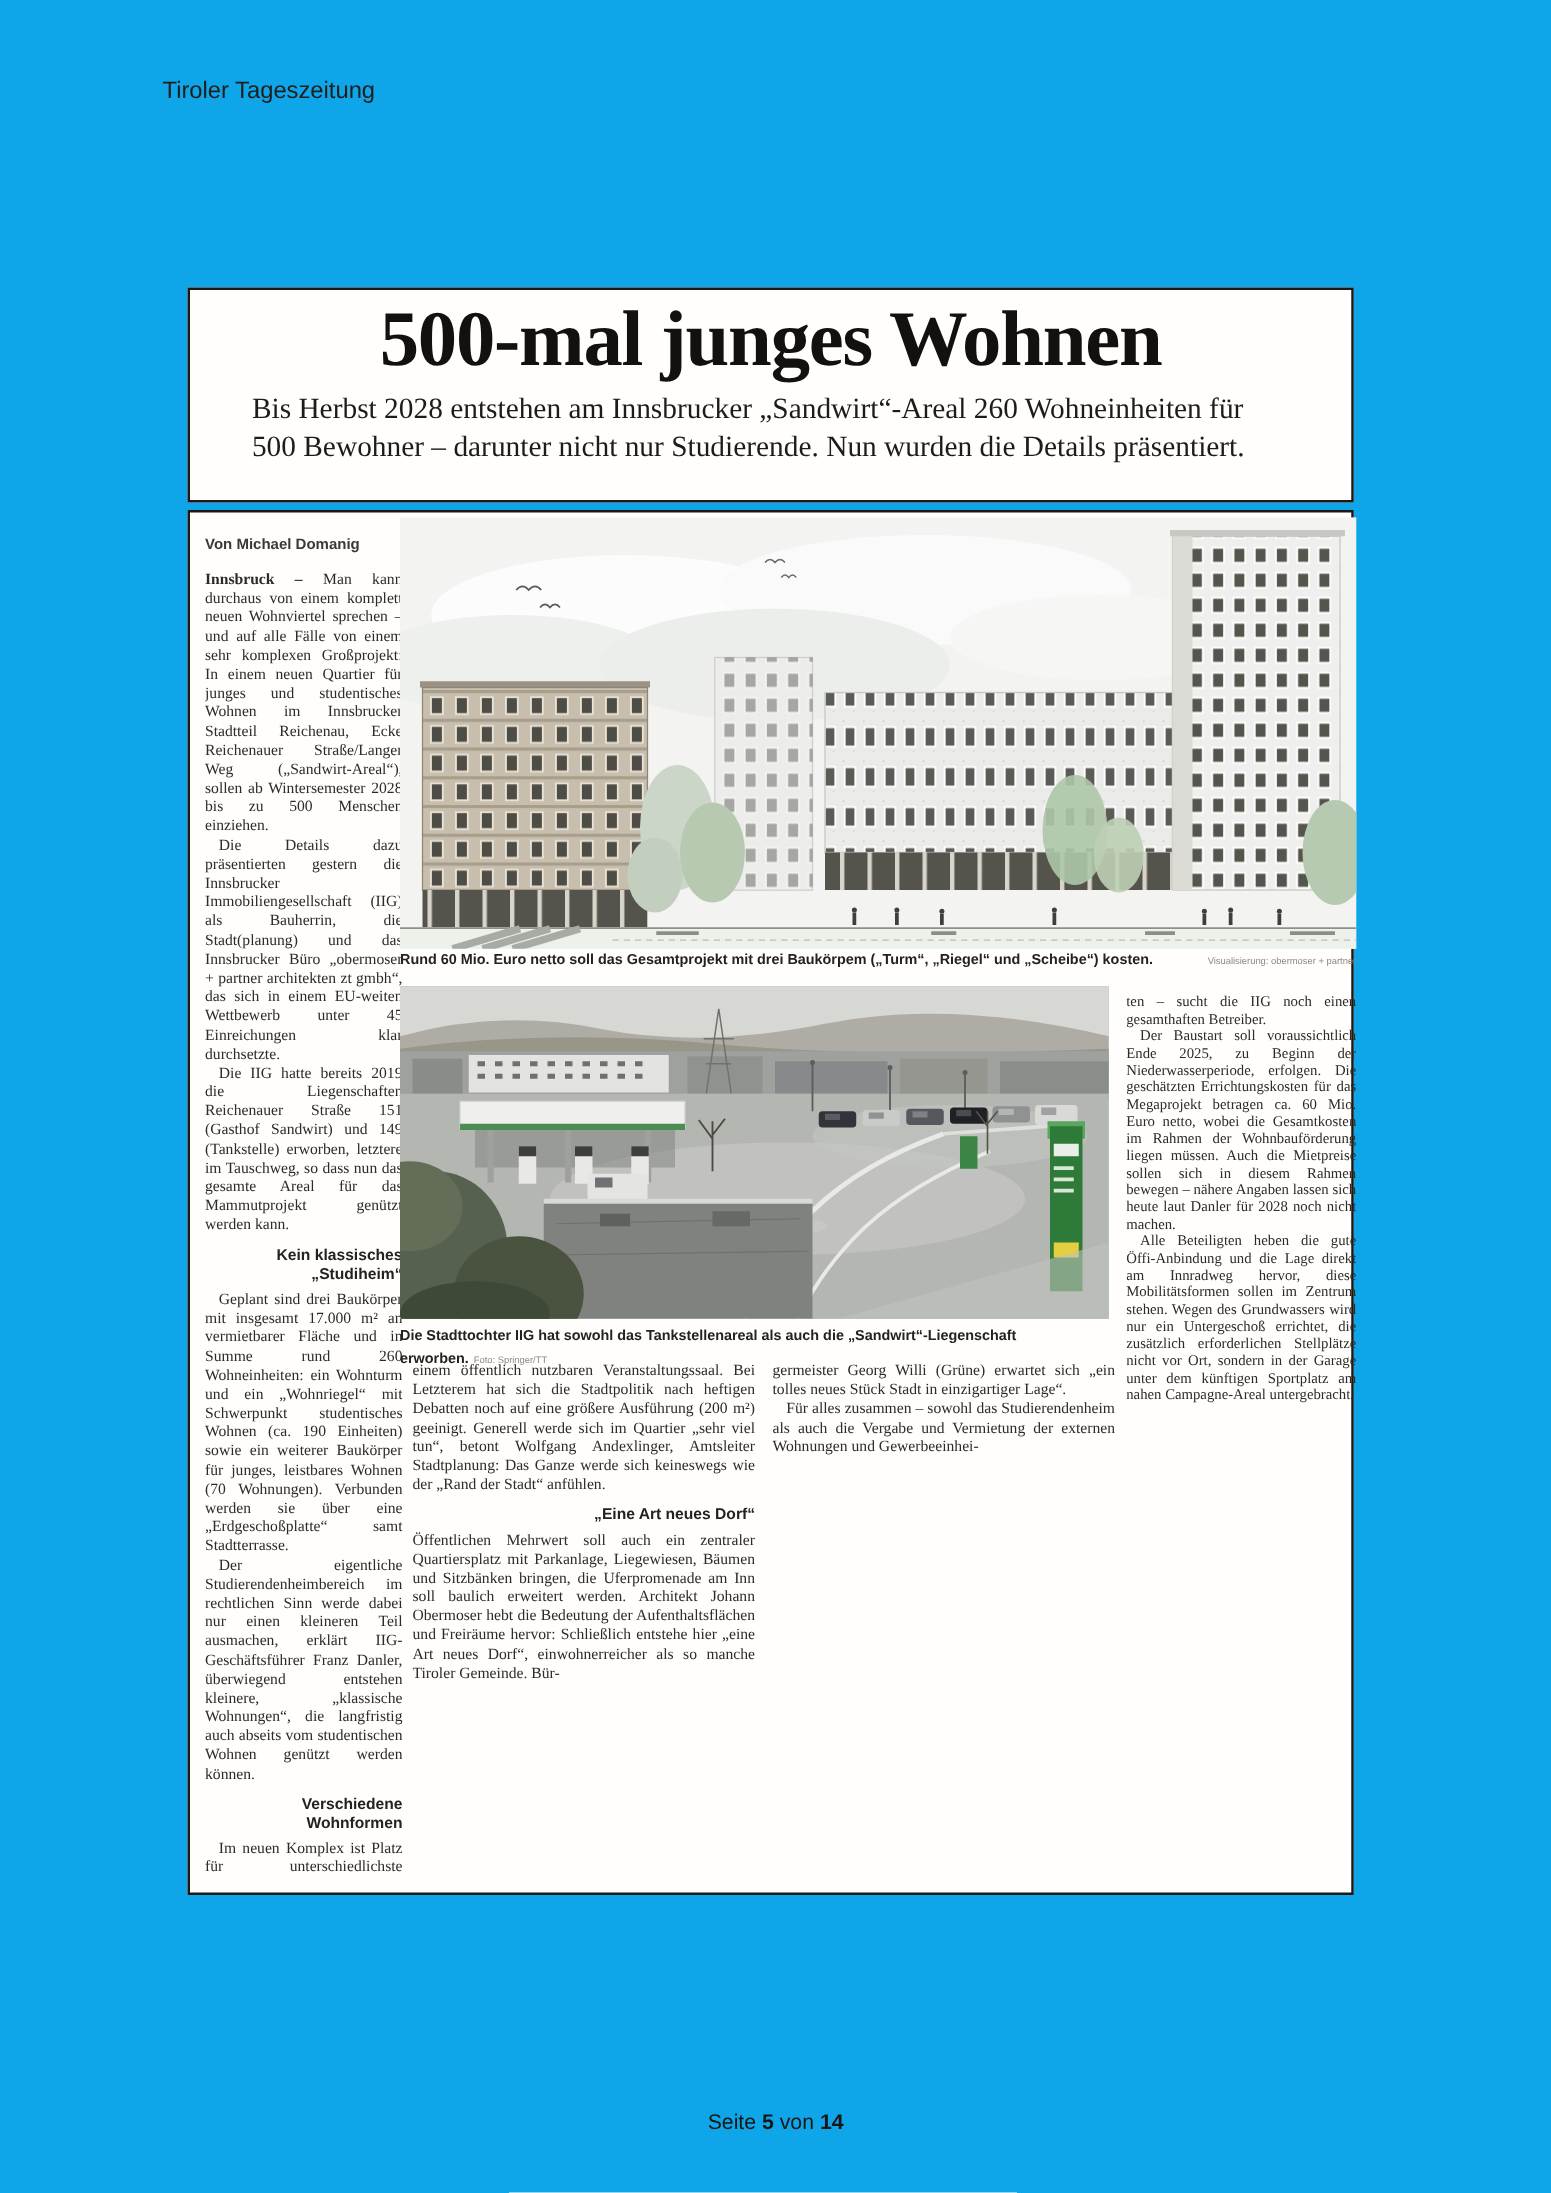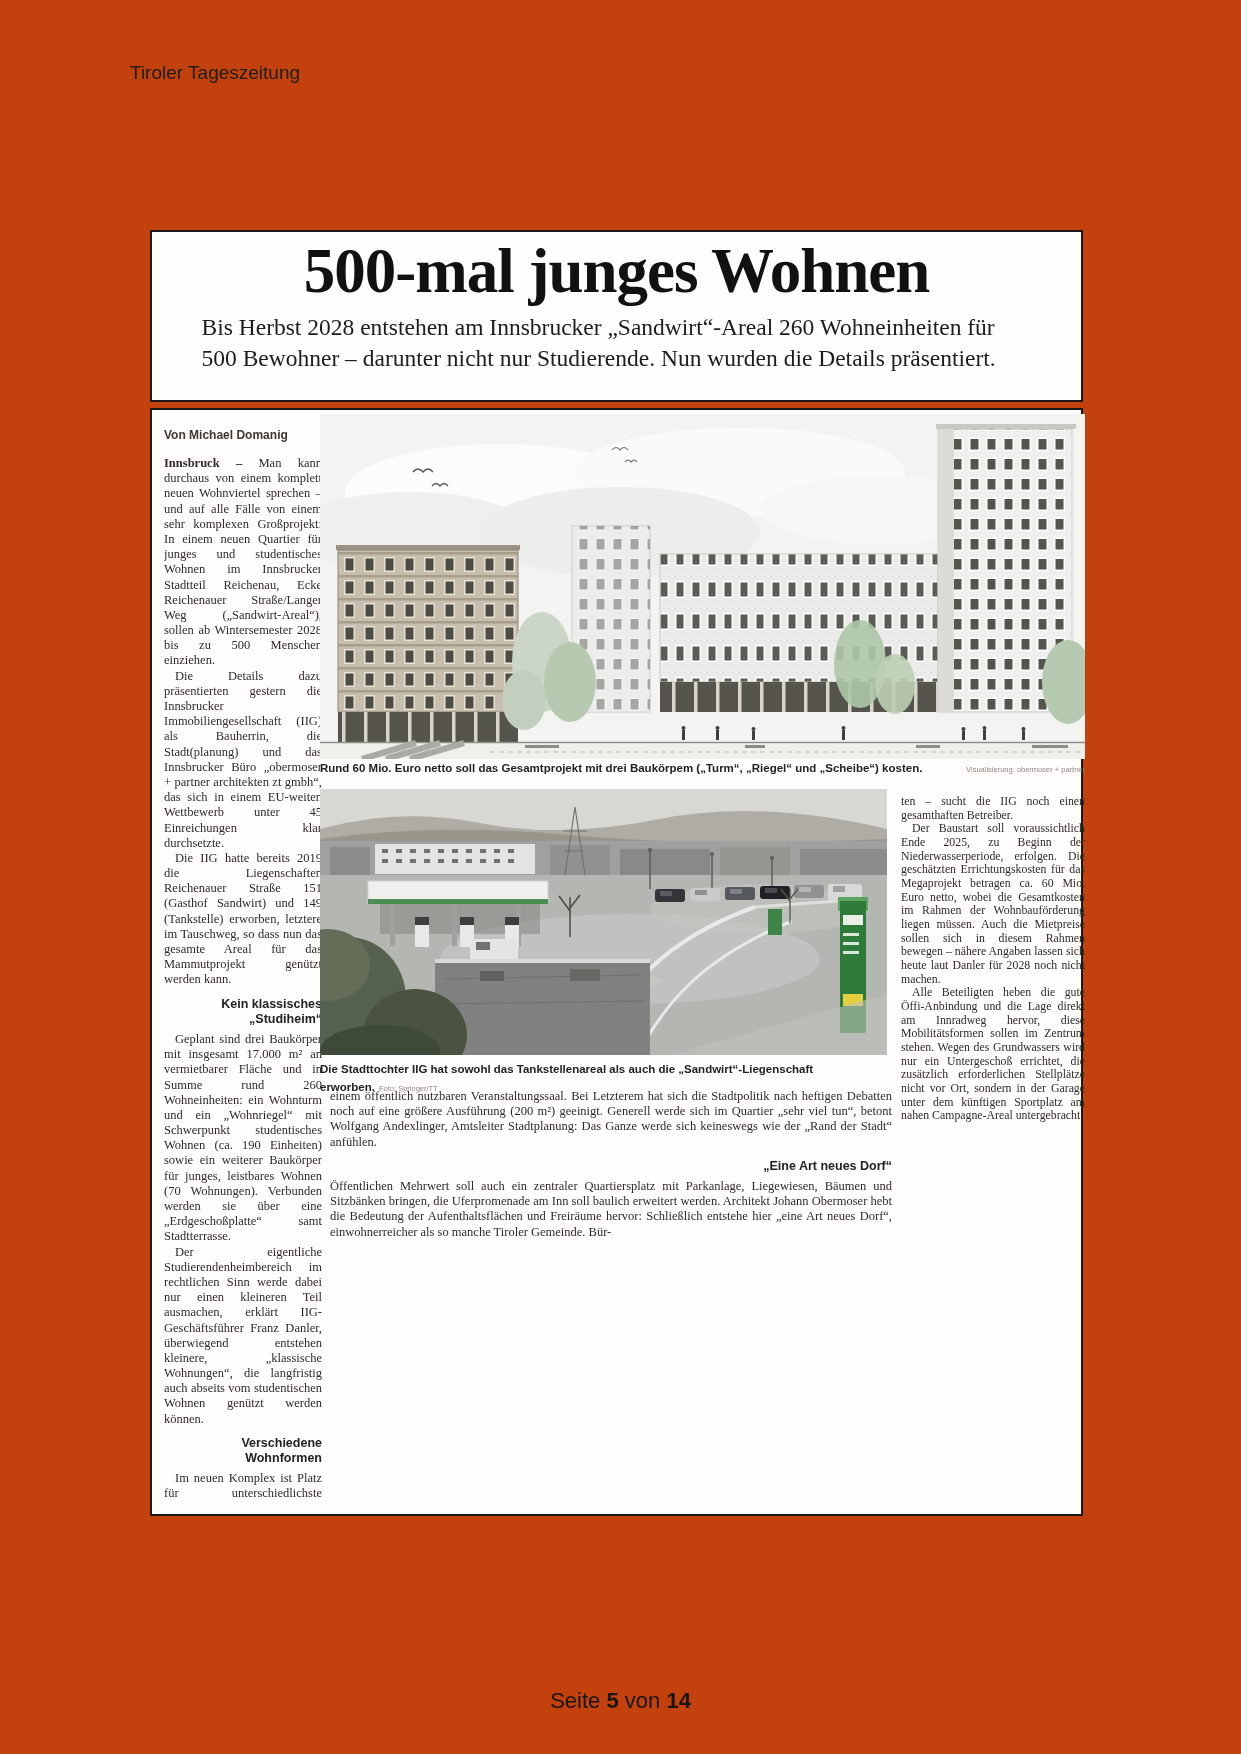--- a/index.html
+++ b/index.html
@@ -1,16 +1,16 @@
 <!DOCTYPE html>
 <html lang="de"><head>
 <meta charset="utf-8">
 <style>
   html,body{margin:0;padding:0;background:#ffffff;}
-  #page{position:relative;width:1241px;height:1754px;background:#c2410c;overflow:hidden;
+  #page{position:relative;width:1241px;height:1754px;background:#0ea5e9;overflow:hidden;
         font-family:"Liberation Sans",sans-serif;color:#1c1b19;}
 
   .masthead{position:absolute;left:130px;top:62px;font-size:19px;color:#1f1e1c;}
   .doc-title{position:absolute;left:130px;top:128px;font-size:21.5px;font-weight:bold;color:#141311;}
 
   
   .head-box{position:absolute;left:150px;top:230px;width:933px;height:172px;
             border:2px solid #1a1918;box-sizing:border-box;background:#fffefd;}
   .headline{margin:6px 0 0 0;text-align:center;font-family:"Liberation Serif",serif;
             font-weight:bold;font-size:63px;line-height:1.05;color:#121110;letter-spacing:-1px;}
@@ -44,21 +44,21 @@
   .photo-cap .credit{margin-left:4px;}
 
   .col5{position:absolute;left:749px;top:385px;width:184px;height:336px;
         font-size:11.8px;line-height:1.16;}
 
   .bottom-cols{position:absolute;left:178px;top:679px;width:562px;height:414px;
                display:flex;gap:14px;}
   .bottom-cols .np-col{flex:1 1 0;height:414px;}
 
   .footer{position:absolute;left:0;top:1688px;width:1241px;text-align:center;
-          font-size:22px;color:#181715;}
+          font-size:17px;color:#181715;}
   .footer b{font-weight:bold;}
 </style>
 </head>
 <body>
 
 <div id="page">
 
   <div class="masthead">Tiroler Tageszeitung</div>
 
   <div class="head-box">
@@ -294,20 +294,24 @@
       <p class="ind">Der Baustart soll voraussichtlich Ende 2025, zu Beginn der Niederwasserperiode, erfolgen. Die geschätzten Errichtungskosten für das Megaprojekt betragen ca. 60 Mio. Euro netto, wobei die Gesamtkosten im Rahmen der Wohnbauförderung liegen müssen. Auch die Mietpreise sollen sich in diesem Rahmen bewegen – nähere Angaben lassen sich heute laut Danler für 2028 noch nicht machen.</p>
       <p class="ind">Alle Beteiligten heben die gute Öffi-Anbindung und die Lage direkt am Innradweg hervor, diese Mobilitätsformen sollen im Zentrum stehen. Wegen des Grundwassers wird nur ein Untergeschoß errichtet, die zusätzlich erforderlichen Stellplätze nicht vor Ort, sondern in der Garage unter dem künftigen Sportplatz am nahen Campagne-Areal untergebracht.</p>
     </div>
 
     <div class="bottom-cols">
       <div class="np-col">
         <p>einem öffentlich nutzbaren Veranstaltungssaal. Bei Letzterem hat sich die Stadtpolitik nach heftigen Debatten noch auf eine größere Ausführung (200 m²) geeinigt. Generell werde sich im Quartier „sehr viel tun“, betont Wolfgang Andexlinger, Amtsleiter Stadtplanung: Das Ganze werde sich keineswegs wie der „Rand der Stadt“ anfühlen.</p>
         <p class="np-h">„Eine Art neues Dorf“</p>
         <p>Öffentlichen Mehrwert soll auch ein zentraler Quartiersplatz mit Parkanlage, Liegewiesen, Bäumen und Sitzbänken bringen, die Uferpromenade am Inn soll baulich erweitert werden. Architekt Johann Obermoser hebt die Bedeutung der Aufenthaltsflächen und Freiräume hervor: Schließlich entstehe hier „eine Art neues Dorf“, einwohnerreicher als so manche Tiroler Gemeinde. Bür-</p>
       </div>
+      <div class="np-col">
+        <p>germeister Georg Willi (Grüne) erwartet sich „ein tolles neues Stück Stadt in einzigartiger Lage“.</p>
+        <p class="ind">Für alles zusammen – sowohl das Studierendenheim als auch die Vergabe und Vermietung der externen Wohnungen und Gewerbeeinhei-</p>
+      </div>
     </div>
 
   </div>
 
   <div class="footer">
     <span>Seite</span>
     <b>5</b>
     <span>von</span>
     <b>14</b>
   </div>

